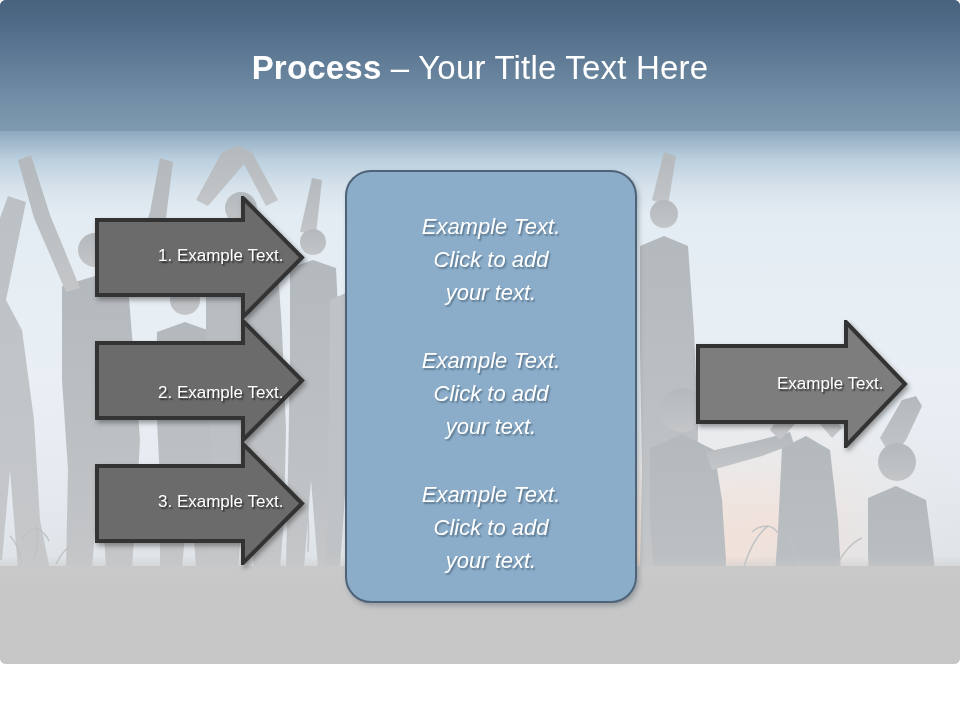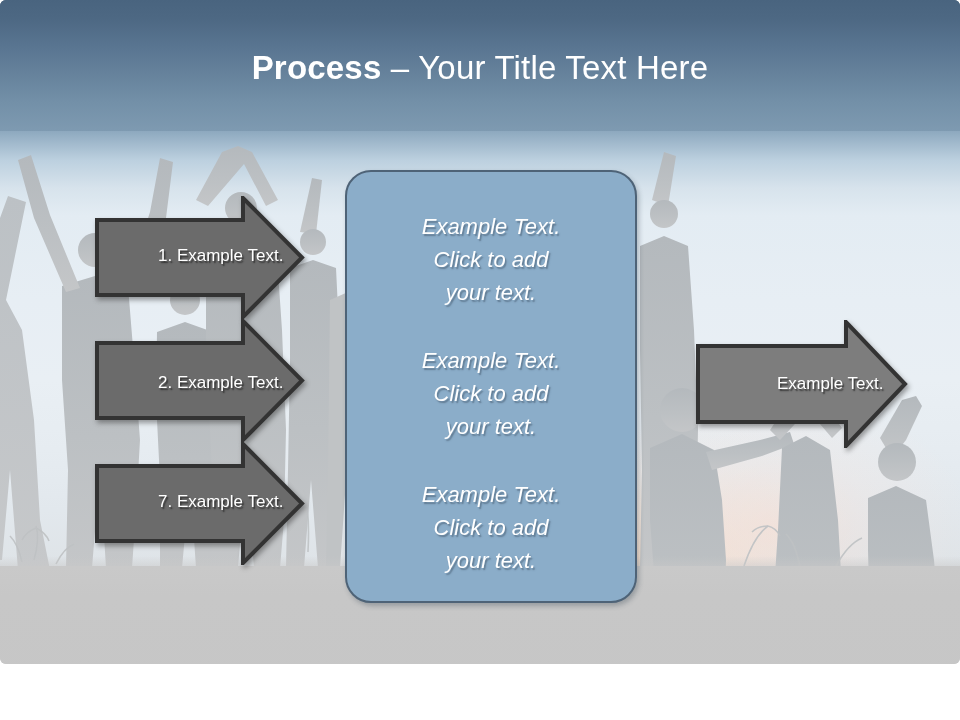--- a/index.html
+++ b/index.html
@@ -296,28 +296,28 @@
       <path d="M2 24 L148 24 L148 2 L207 61.5 L148 121 L148 99 L2 99 Z" fill="#6b6b6b" stroke="#333333" stroke-width="4" stroke-linejoin="miter"></path>
     </svg>
   </div>
   <div class="arrow-label" style="left:110px; top:246px;">1. Example Text.</div>
 
   <div class="arrow" style="left:95px; top:319px;">
     <svg width="210" height="123" viewBox="0 0 210 123" xmlns="http://www.w3.org/2000/svg">
       <path d="M2 24 L148 24 L148 2 L207 61.5 L148 121 L148 99 L2 99 Z" fill="#6b6b6b" stroke="#333333" stroke-width="4" stroke-linejoin="miter"></path>
     </svg>
   </div>
-  <div class="arrow-label" style="left:110px; top:373px;">2. Example Text.</div>
+  <div class="arrow-label" style="left:110px; top:383px;">2. Example Text.</div>
 
   <div class="arrow" style="left:95px; top:442px;">
     <svg width="210" height="123" viewBox="0 0 210 123" xmlns="http://www.w3.org/2000/svg">
       <path d="M2 24 L148 24 L148 2 L207 61.5 L148 121 L148 99 L2 99 Z" fill="#6b6b6b" stroke="#333333" stroke-width="4" stroke-linejoin="miter"></path>
     </svg>
   </div>
-  <div class="arrow-label" style="left:110px; top:492px;">7. Example Text.</div>
+  <div class="arrow-label" style="left:110px; top:492px;">3. Example Text.</div>
 
   <div class="arrow" style="left:696px; top:320px;">
     <svg width="212" height="128" viewBox="0 0 212 128" xmlns="http://www.w3.org/2000/svg">
       <path d="M2 26 L150 26 L150 2 L209 64 L150 126 L150 102 L2 102 Z" fill="#7d7d7d" stroke="#333333" stroke-width="4" stroke-linejoin="miter"></path>
     </svg>
   </div>
   <div class="arrow-label" style="left:729px; top:374px;">Example Text.</div>
 
 </div>
 

